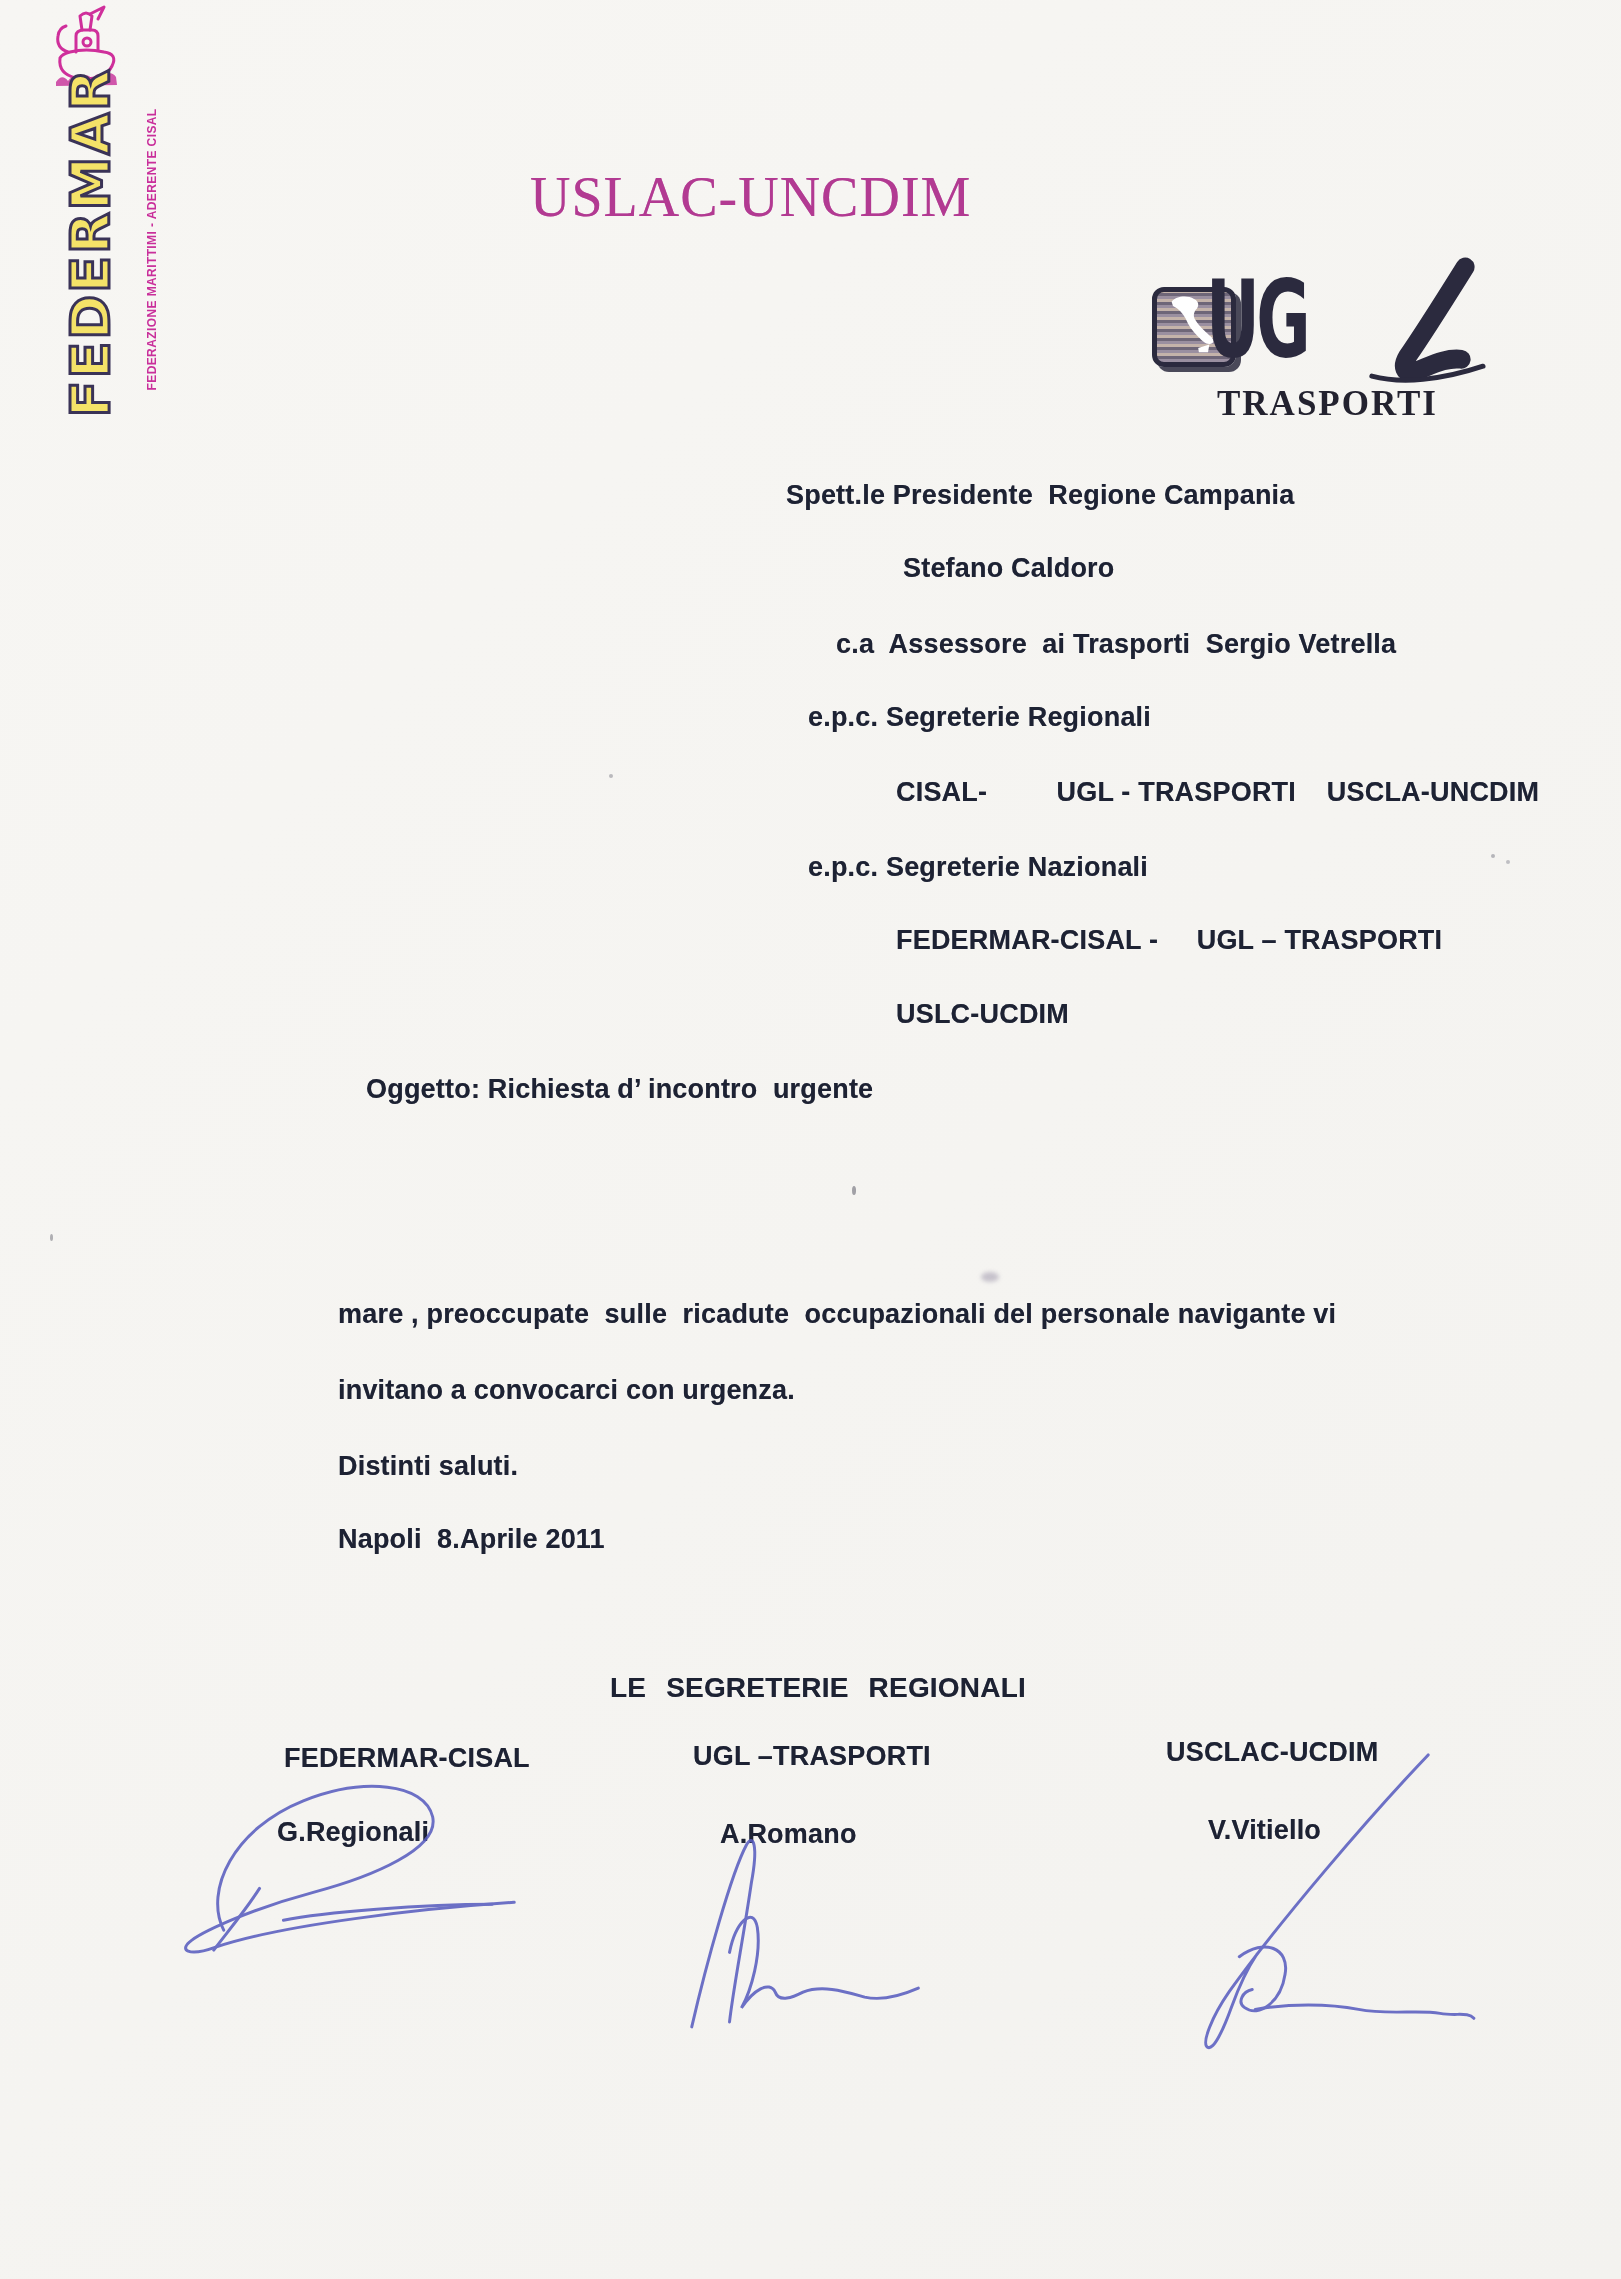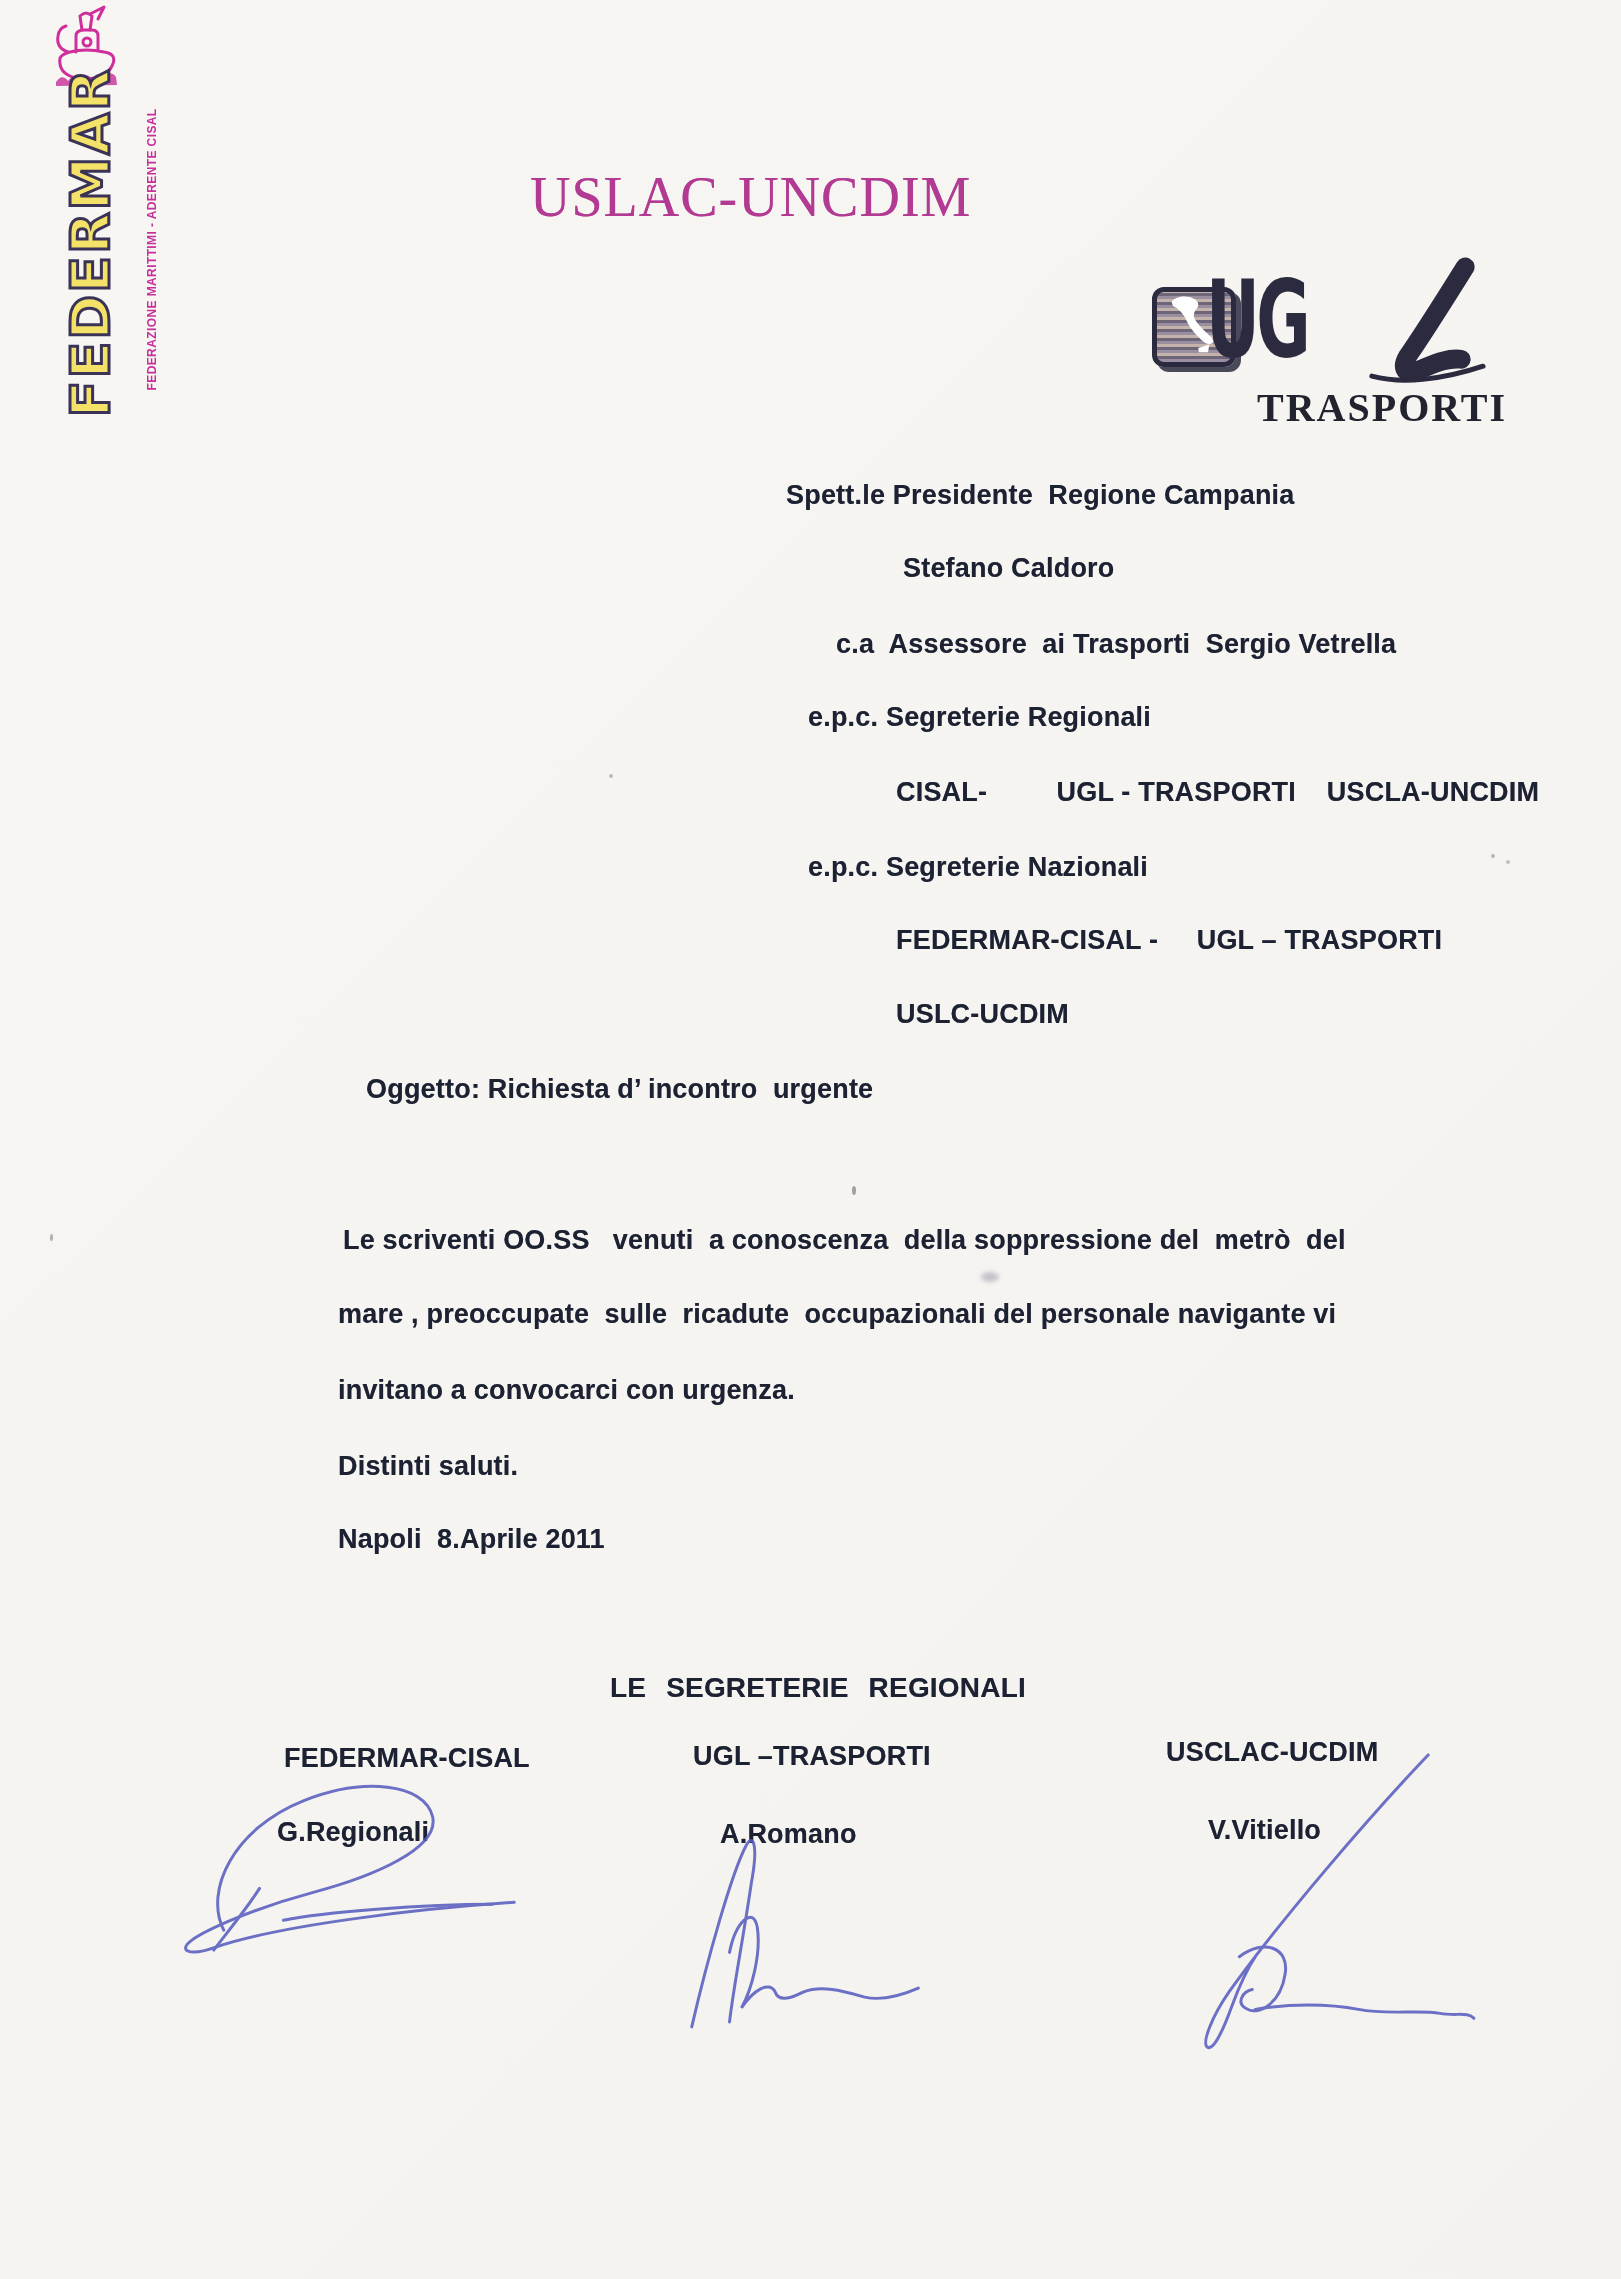--- a/index.html
+++ b/index.html
@@ -52,22 +52,22 @@
   .ugl-square svg{position:absolute;left:0;top:0;}
   .ugl-ug{
     position:absolute;left:62px;top:12px;
     font-family:"DejaVu Sans",sans-serif;font-weight:900;font-size:107px;
     letter-spacing:-6px;color:#2b2a3e;line-height:100px;
     transform:scaleX(.62);transform-origin:left top;
   }
   .ugl-swoosh{position:absolute;left:194px;top:0;}
   .ugl-caption{
     position:absolute;left:73px;top:127px;
-    font-family:"Liberation Serif",serif;font-weight:700;font-size:40px;
-    letter-spacing:2px;color:#23222f;white-space:pre;margin-left:40px;
+    font-family:"Liberation Serif",serif;font-weight:700;font-size:35px;
+    letter-spacing:2px;color:#23222f;white-space:pre;
   }
   
   .sig{position:absolute;}
   .speck{position:absolute;border-radius:50%;}
 </style>
 </head>
 <body>
 
 <div class="page">
 
@@ -110,21 +110,20 @@
   <div class="txt" style="left:903px;top:553px">Stefano Caldoro</div>
   <div class="txt" style="left:836px;top:629px">c.a  Assessore  ai Trasporti  Sergio Vetrella</div>
   <div class="txt" style="left:808px;top:702px">e.p.c. Segreterie Regionali</div>
   <div class="txt" style="left:896px;top:777px">CISAL-         UGL - TRASPORTI    USCLA-UNCDIM</div>
   <div class="txt" style="left:808px;top:852px">e.p.c. Segreterie Nazionali</div>
   <div class="txt" style="left:896px;top:925px">FEDERMAR-CISAL -     UGL – TRASPORTI</div>
   <div class="txt" style="left:896px;top:999px">USLC-UCDIM</div>
 
   <div class="txt" style="left:366px;top:1074px">Oggetto: Richiesta d’ incontro  urgente</div>
 
-  <div class="txt" style="left:343px;top:1225px">Le scriventi OO.SS   venuti  a conoscenza  della soppressione del  metrò  del</div>
   <div class="txt" style="left:338px;top:1299px">mare , preoccupate  sulle  ricadute  occupazionali del personale navigante vi</div>
   <div class="txt" style="left:338px;top:1375px">invitano a convocarci con urgenza.</div>
   <div class="txt" style="left:338px;top:1451px">Distinti saluti.</div>
   <div class="txt" style="left:338px;top:1524px">Napoli  8.Aprile 2011</div>
 
   <div class="txt" style="left:610px;top:1672px;font-size:28px;word-spacing:2px">LE  SEGRETERIE  REGIONALI</div>
 
   <div class="txt" style="left:284px;top:1743px">FEDERMAR-CISAL</div>
   <div class="txt" style="left:693px;top:1741px">UGL –TRASPORTI</div>
   <div class="txt" style="left:1166px;top:1737px">USCLAC-UCDIM</div>

